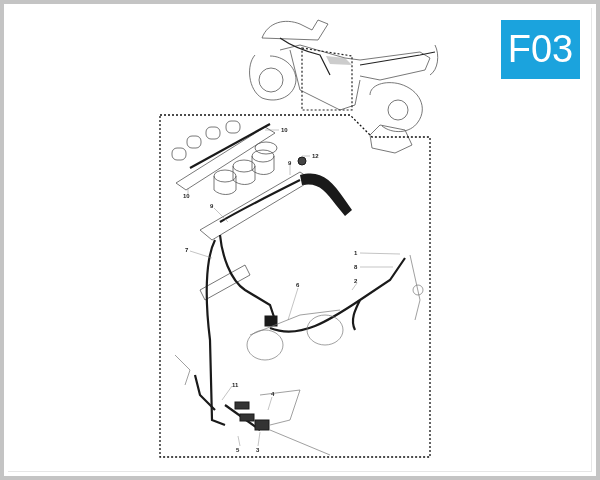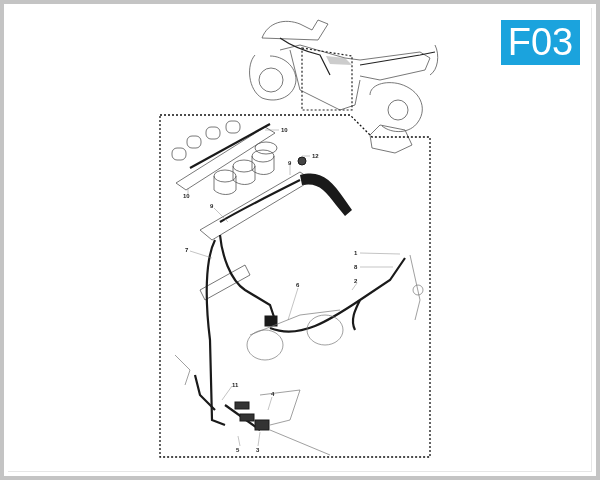--- a/index.html
+++ b/index.html
@@ -1,21 +1,21 @@
 <!DOCTYPE html>
 <html><head>
 <meta charset="utf-8">
 <style>
   html,body{margin:0;padding:0;background:#fff;}
   body{width:600px;height:480px;overflow:hidden;font-family:"Liberation Sans",sans-serif;}
   .frame{position:absolute;left:0;top:0;width:600px;height:480px;box-sizing:border-box;
     border-left:4px solid #c4c4c4;border-top:4px solid #c4c4c4;
     border-right:4px solid #c4c4c4;border-bottom:4px solid #c4c4c4;background:#fff;}
   .inner{position:absolute;left:4px;top:4px;right:4px;bottom:4px;border-right:1px solid #e6e6e6;border-bottom:1px solid #e6e6e6;}
-  .badge{position:absolute;left:501px;top:20px;width:79px;height:45px;background:#1ba3dd;color:#fff;
+  .badge{position:absolute;left:501px;top:20px;width:79px;height:59px;background:#1ba3dd;color:#fff;
     font-size:38px;display:flex;align-items:center;justify-content:center;letter-spacing:0px;}
   svg{position:absolute;left:0;top:0;}
   .lbl{position:absolute;font-size:6px;color:#222;font-family:"Liberation Sans",sans-serif;font-weight:bold;}
 </style>
 </head>
 <body>
 
 <div class="frame">
     <div class="inner"></div>
   </div>

